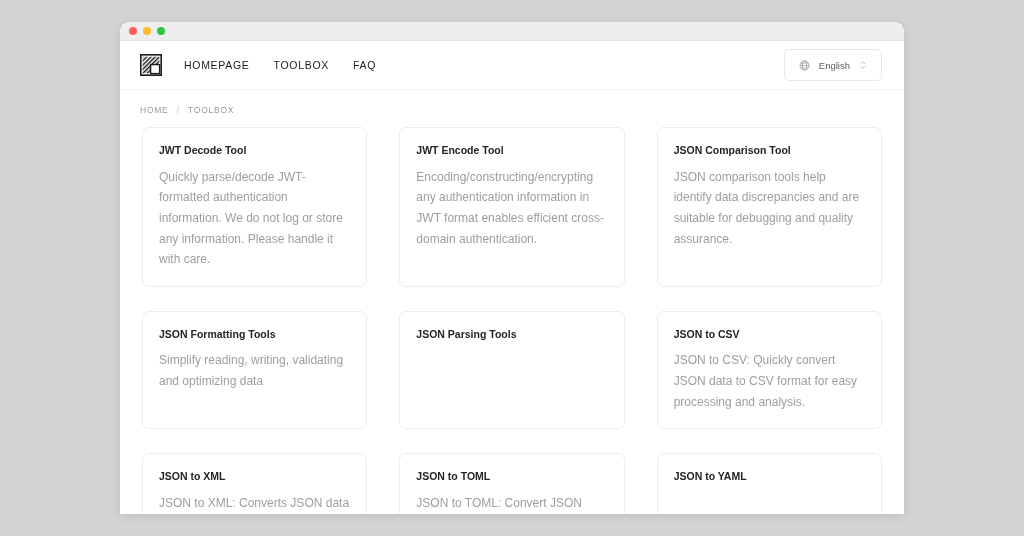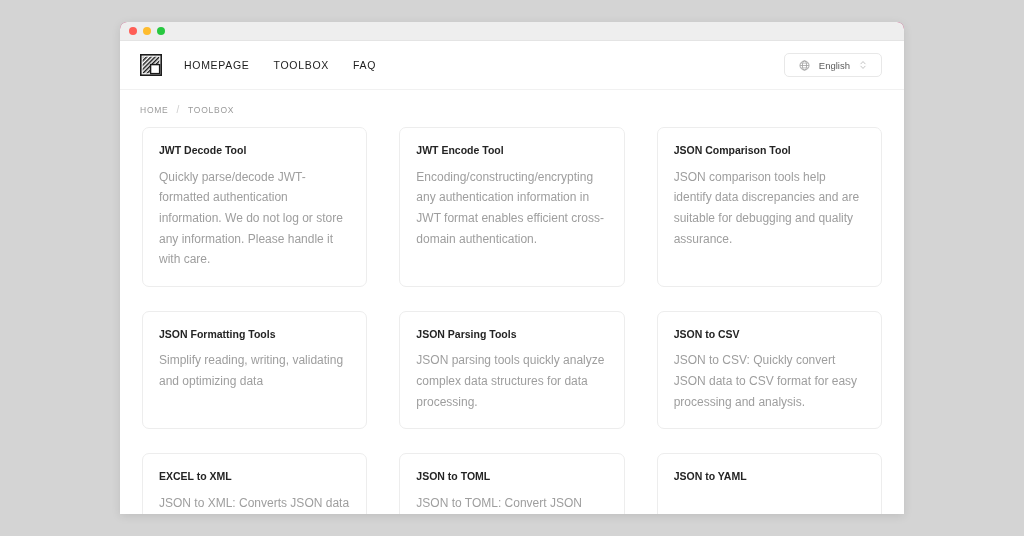--- a/index.html
+++ b/index.html
@@ -79,21 +79,21 @@
   }
 
   .header-spacer { flex: 1 1 auto; }
 
   .lang-select {
     display: flex;
     align-items: center;
     gap: 9px;
     border: 1px solid #e8e8e8;
     border-radius: 5px;
-    height: 24px;
+    height: 32px;
     padding: 0 14px;
     background: #fff;
     cursor: pointer;
     min-width: 96px;
   }
   .globe-icon { width: 11px; height: 11px; display: block; flex: 0 0 auto; }
   .lang-label {
     font-size: 9.5px;
     color: #5c5c5c;
     flex: 1 1 auto;
@@ -230,31 +230,30 @@
         <div class="card-desc">JSON comparison tools help identify data discrepancies and are suitable for debugging and quality assurance.</div>
       </div>
 
       <div class="card">
         <div class="card-title">JSON Formatting Tools</div>
         <div class="card-desc">Simplify reading, writing, validating and optimizing data</div>
       </div>
 
       <div class="card">
         <div class="card-title">JSON Parsing Tools</div>
-        <div class="card-desc">JSON parsing tools quickly analyze complex data structures for data processing.</div>
       </div>
 
       <div class="card">
         <div class="card-title">JSON to CSV</div>
         <div class="card-desc">JSON to CSV: Quickly convert JSON data to CSV format for easy processing and analysis.</div>
       </div>
 
 
       <div class="card">
-        <div class="card-title">EXCEL to XML</div>
+        <div class="card-title">JSON to XML</div>
         <div class="card-desc">JSON to XML: Converts JSON data to XML format to ensure compatibility with legacy systems and improve interoperability.</div>
       </div>
 
       <div class="card">
         <div class="card-title">JSON to TOML</div>
         <div class="card-desc">JSON to TOML: Convert JSON data to TOML for easy configuration management and improved readability.</div>
       </div>
 
       <div class="card">
         <div class="card-title">JSON to YAML</div>

